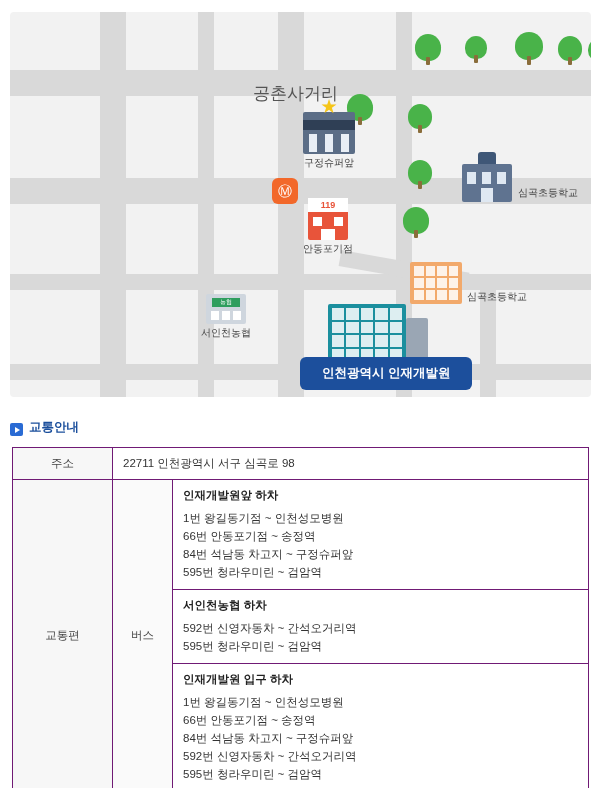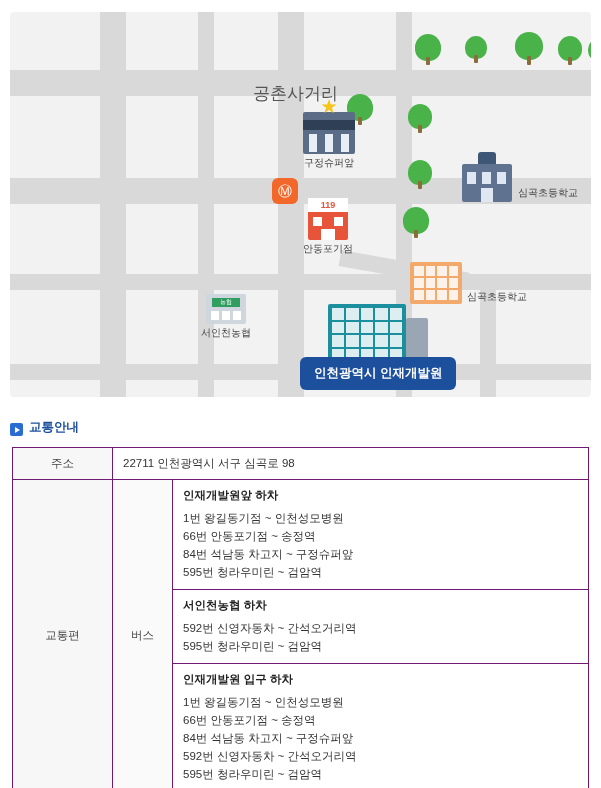--- a/index.html
+++ b/index.html
@@ -83,21 +83,21 @@
     position: absolute;
     right: 16px; bottom: -6px;
     border-left: 7px solid transparent;
     border-right: 7px solid transparent;
     border-top: 7px solid #f2682a;
   }
   .bubble.blue {
     background: #1c4f9c;
     border-radius: 6px;
     font-size: 12.5px;
-    padding: 8px 14px;
+    padding: 8px 22px;
   }
   .bubble.blue:after { display: none; }
 
   .subway-icon {
     position: absolute;
     width: 26px; height: 26px;
     background: #f2682a;
     border-radius: 6px;
     display: flex; align-items: center; justify-content: center;
   }

